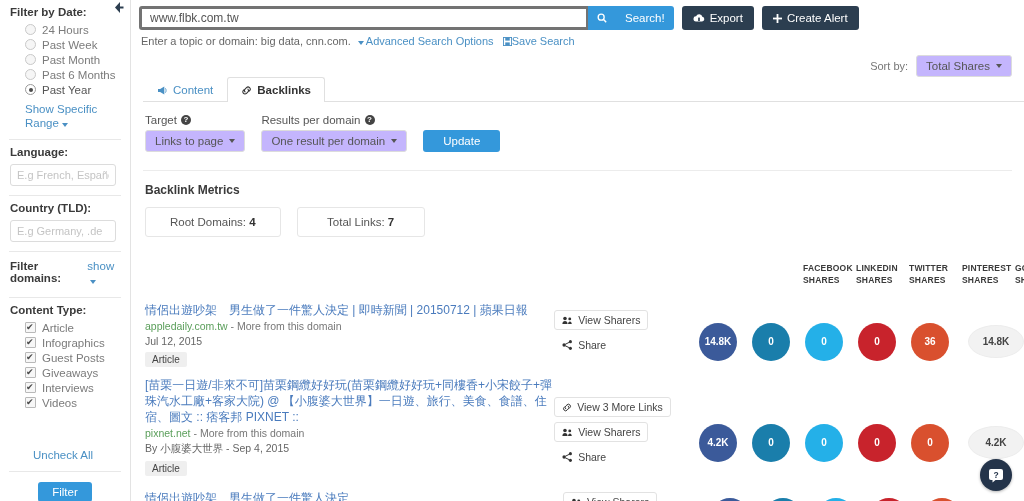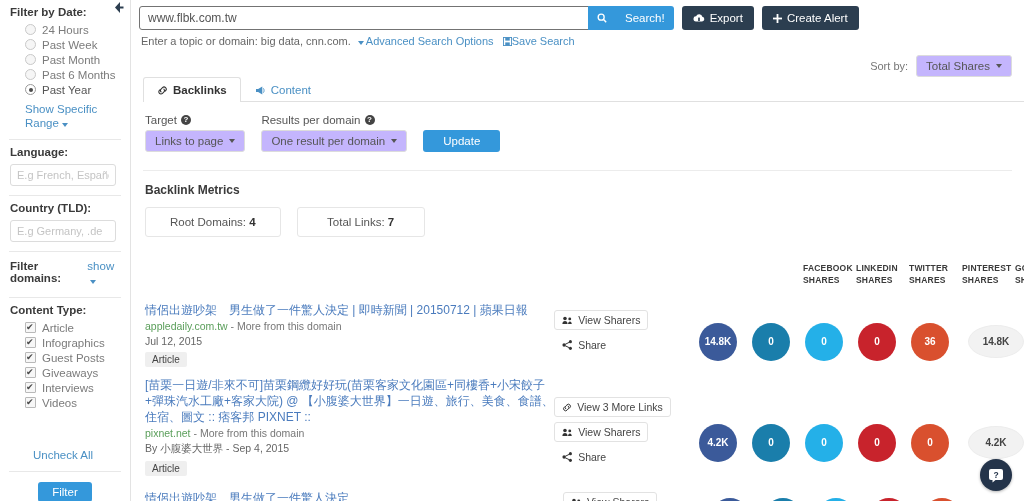--- a/index.html
+++ b/index.html
@@ -99,21 +99,21 @@
 
   
   .main { flex: 1; position: relative; background: #fff; height: 501px; overflow: hidden; }
 
   .topbar {
     display: flex; align-items: flex-start;
     padding: 6px 0 0 8px;
   }
   .search-input {
     width: 450px; height: 24px;
-    border: 1px solid #737373; border-radius: 3px 0 0 3px;
+    border: 3px solid #737373; border-radius: 3px 0 0 3px;
     padding: 0 8px; font-size: 12px; color: #555;
     outline: none; font-family: "Liberation Sans", sans-serif;
   }
   .btn-search {
     height: 24px; background: #3498db; color: #fff;
     border: none; border-radius: 0 3px 3px 0;
     font-size: 11.5px; padding: 0 9px; cursor: pointer;
     font-family: "Liberation Sans", sans-serif;
     display: inline-flex; align-items: center; gap: 18px;
     margin-left: -1px;
@@ -390,37 +390,37 @@
 
     <div class="sortby">
       <span>Sort by:</span>
       <span class="sel">
         <span>Total Shares</span>
         <span class="caret"></span>
       </span>
     </div>
 
     <div class="tabs">
+      <div class="tab">
+        <span>
+          <svg width="11" height="9" viewBox="0 0 12 10">
+              <path d="M1 3.2h2.4L8 0.6v8.8L3.4 6.8H1z" fill="#4a90c4"></path>
+              <path d="M9.2 2.6c1 .9 1 3.9 0 4.8" fill="none" stroke="#4a90c4" stroke-width="1"></path>
+            </svg>
+        </span>
+        <span>Content</span>
+      </div>
       <div class="tab active">
         <span>
           <svg width="11" height="9" viewBox="0 0 12 10">
               <path d="M4.4 6.6a2.4 2.4 0 0 1 0-3.2l1.6-1.6a2.4 2.4 0 1 1 3.4 3.4l-.8.8" fill="none" stroke="#333" stroke-width="1.2" stroke-linecap="round"></path>
               <path d="M7.6 3.4a2.4 2.4 0 0 1 0 3.2L6 8.2a2.4 2.4 0 1 1-3.4-3.4l.8-.8" fill="none" stroke="#333" stroke-width="1.2" stroke-linecap="round"></path>
             </svg>
         </span>
         <span>Backlinks</span>
-      </div>
-      <div class="tab">
-        <span>
-          <svg width="11" height="9" viewBox="0 0 12 10">
-              <path d="M1 3.2h2.4L8 0.6v8.8L3.4 6.8H1z" fill="#4a90c4"></path>
-              <path d="M9.2 2.6c1 .9 1 3.9 0 4.8" fill="none" stroke="#4a90c4" stroke-width="1"></path>
-            </svg>
-        </span>
-        <span>Content</span>
       </div>
     </div>
 
     <div class="ctrls">
       <div>
         <div class="ctrl-label">
           <span>Target</span>
           <span class="info-i">?</span>
         </div>
         <span class="sel">
@@ -521,21 +521,21 @@
           <span class="bubble" style="background:#1a7eab">0</span>
           <span class="bubble" style="background:#24b0e8">0</span>
           <span class="bubble" style="background:#c8232c">0</span>
           <span class="bubble" style="background:#d9502e">36</span>
           <span class="bubble total">14.8K</span>
         </div>
       </div>
 
       <div class="result-row" style="padding-top:10px">
         <div class="res-left">
-          <a class="res-title">[苗栗一日遊/非來不可]苗栗鋼纜好好玩(苗栗客家文化園區+同樓香+小宋餃子+彈珠汽水工廠+客家大院) @ 【小腹婆大世界】一日遊、旅行、美食、食譜、住宿、圖文 :: 痞客邦 PIXNET ::</a>
+          <a class="res-title">[苗栗一日遊/非來不可]苗栗鋼纜好好玩(苗栗鋼纜好好玩+同樓香+小宋餃子+彈珠汽水工廠+客家大院) @ 【小腹婆大世界】一日遊、旅行、美食、食譜、住宿、圖文 :: 痞客邦 PIXNET ::</a>
           <div class="res-domain">
             <span class="dom">pixnet.net</span>
             <span class="more">- More from this domain</span>
           </div>
           <div class="res-date">By 小腹婆大世界 - Sep 4, 2015</div>
           <span class="res-tag">Article</span>
         </div>
         <div class="res-actions" style="padding-top:20px">
           <button class="act-btn">
             <span>

